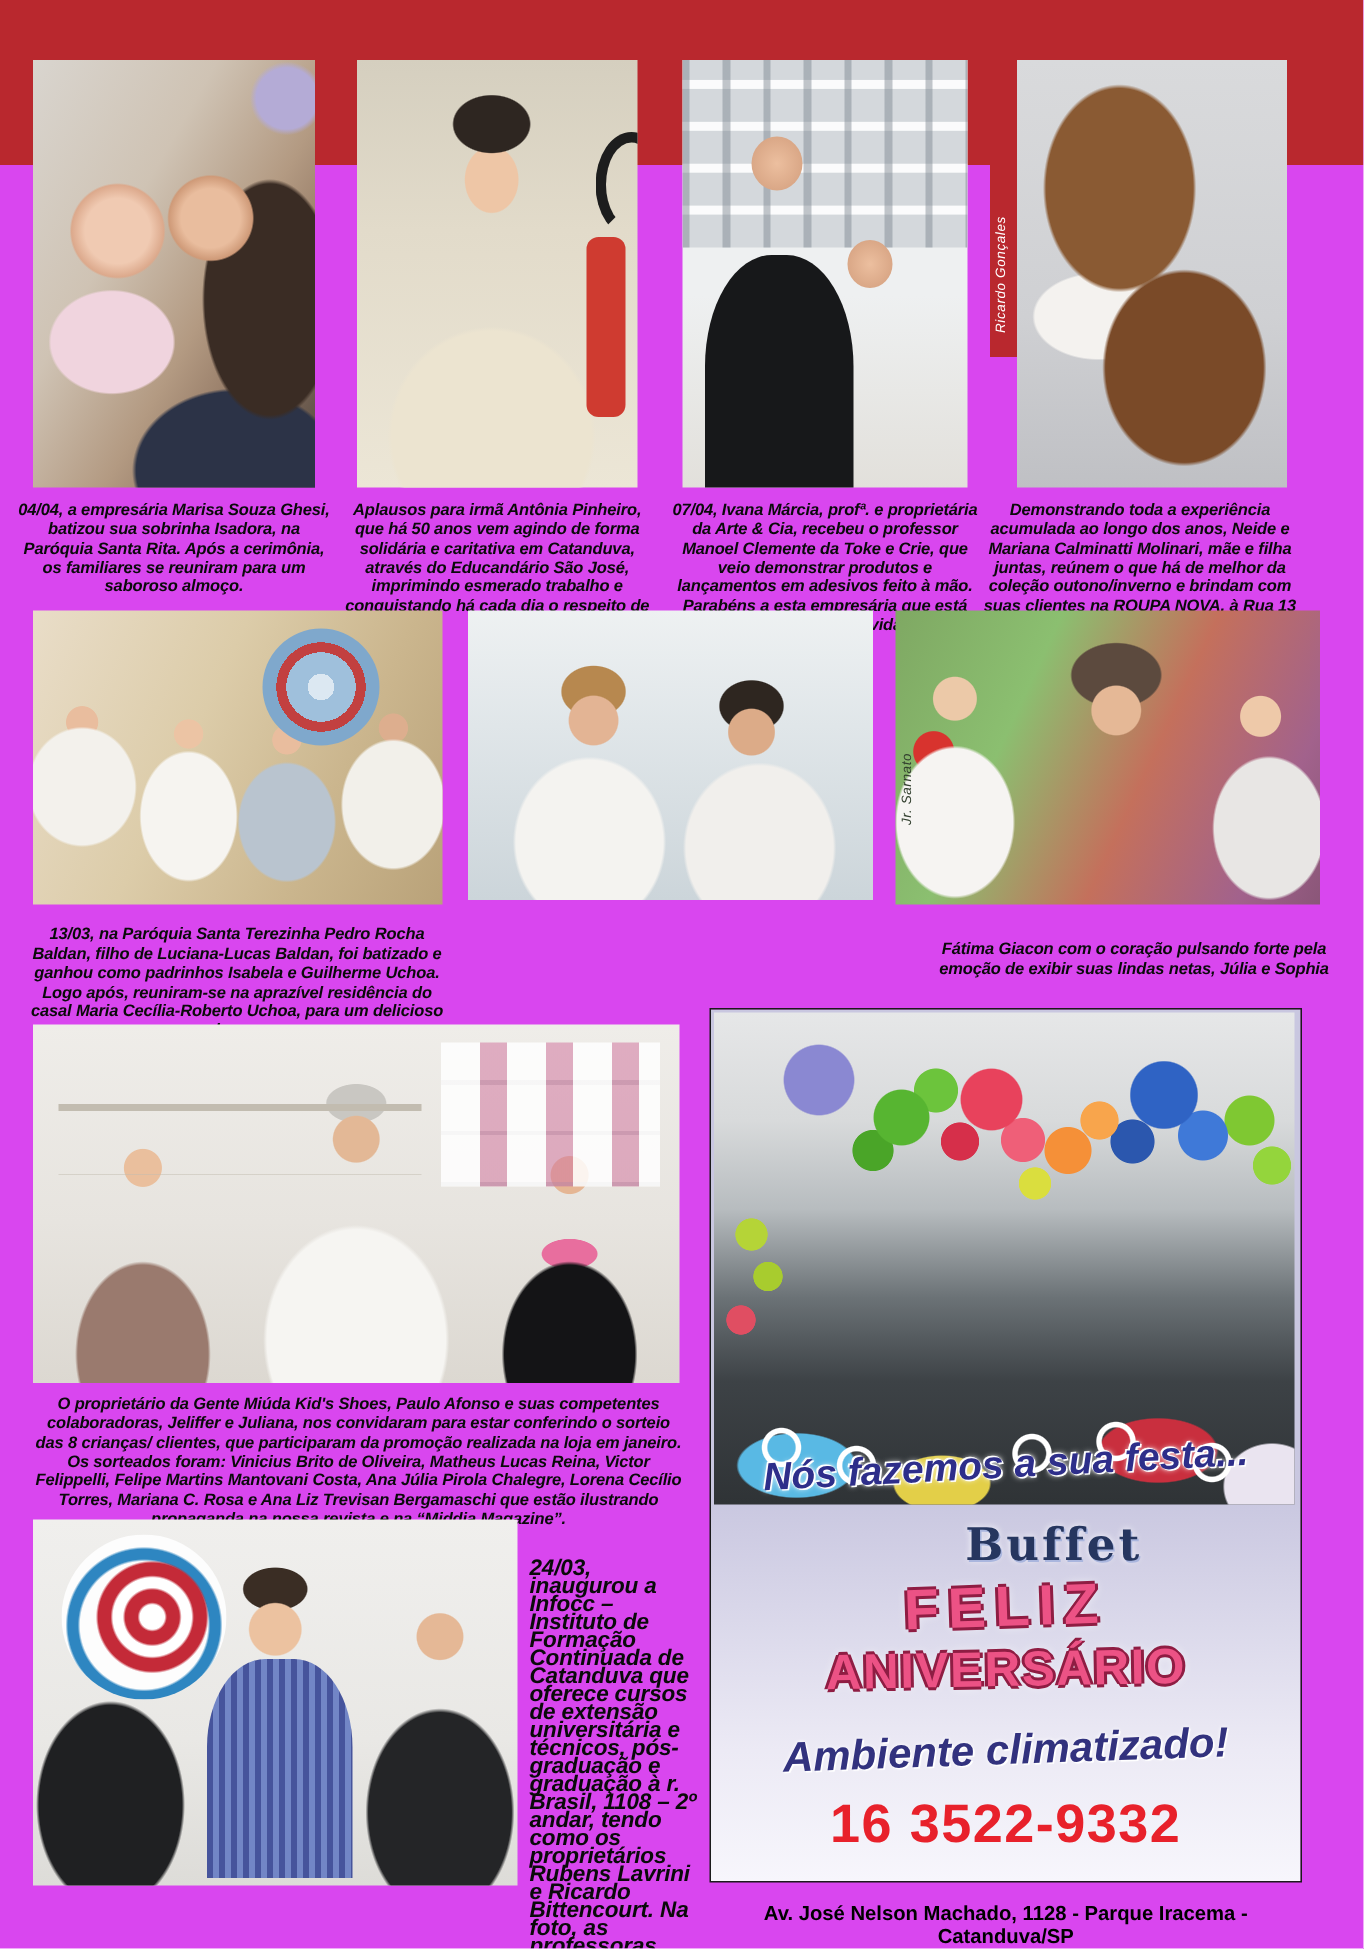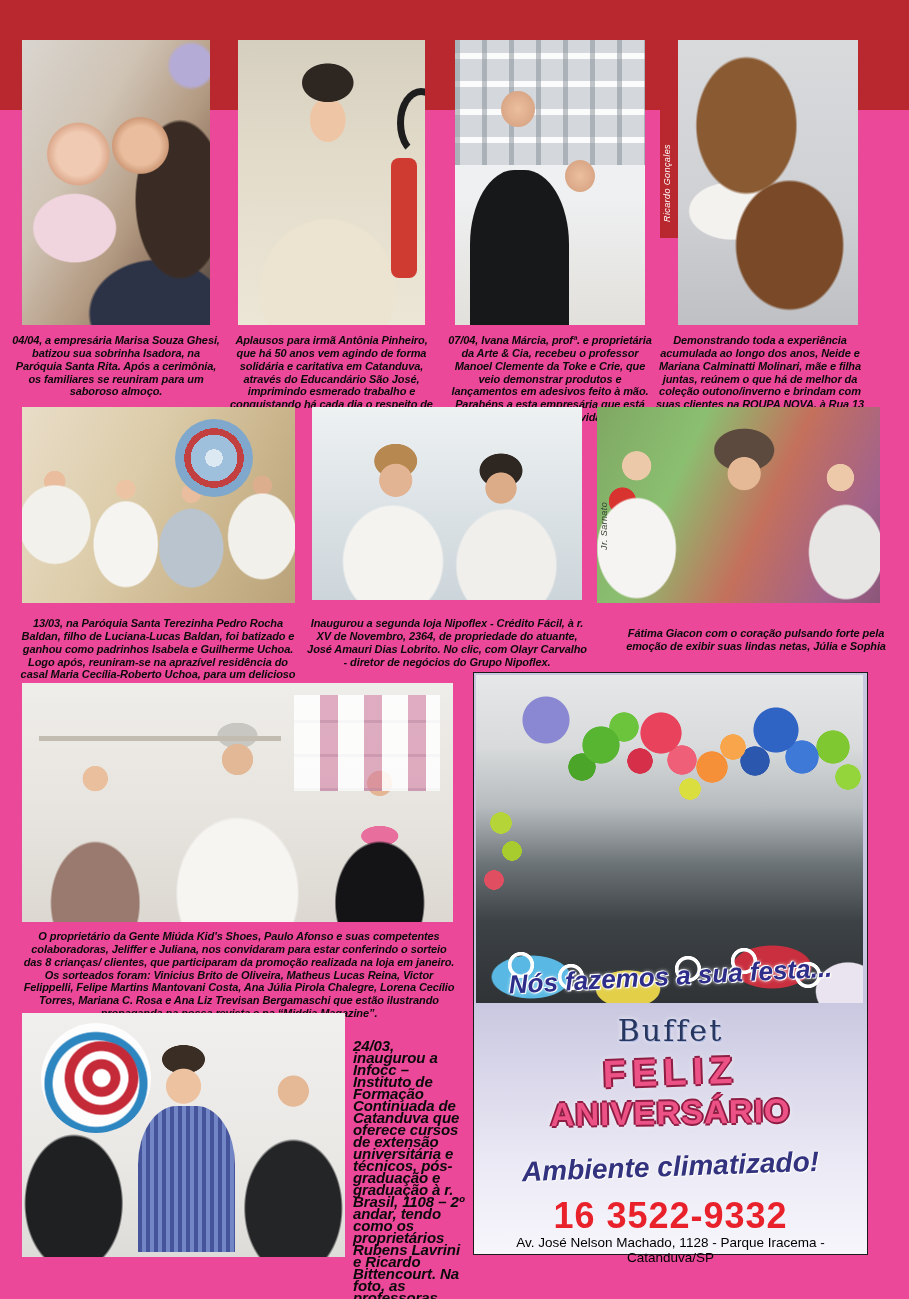--- a/index.html
+++ b/index.html
@@ -1,16 +1,16 @@
 <!DOCTYPE html>
 <html><head>
 <meta charset="utf-8">
 <style>
   html,body{margin:0;padding:0;background:#fff;}
-  .page{position:relative;width:909px;height:1299px;background:#ec4899;overflow:hidden;
+  .page{position:relative;width:909px;height:1299px;background:#d946ef;overflow:hidden;
         font-family:"Liberation Sans",sans-serif;}
   .band{position:absolute;left:0;top:0;width:909px;height:110px;background:#b9282e;}
   .ribbon{position:absolute;left:660px;top:0;width:18px;height:238px;background:#b9282e;}
   .photo{position:absolute;overflow:hidden;background:#ccc;}
   .cap{position:absolute;font-style:italic;font-weight:bold;font-size:11px;line-height:1.17;
        color:#0a0a0a;text-align:center;letter-spacing:-0.1px;}
   .cap-left{text-align:left;font-size:15px;line-height:12px;}
   .vcredit{position:absolute;writing-mode:vertical-rl;transform:rotate(180deg);
            font-size:9px;font-style:italic;letter-spacing:.4px;white-space:nowrap;}
   .vcredit.white{color:#fff;}
@@ -141,35 +141,35 @@
       radial-gradient(circle 17px at 357px 72px, #7fc832 0 96%, transparent 100%),
       radial-gradient(circle 13px at 372px 102px, #94d53c 0 96%, transparent 100%),
       radial-gradient(circle 11px at 25px 148px, #b5d437 0 96%, transparent 100%),
       radial-gradient(circle 10px at 36px 176px, #a8cc2e 0 96%, transparent 100%),
       radial-gradient(circle 10px at 18px 205px, #e04e62 0 96%, transparent 100%),
       linear-gradient(180deg,#e6e7e8 0%,#d8dadb 22%,#b7bcbf 40%,#6b7276 58%,#3d4246 75%,#2f3336 100%);}
   .ad-tagline{position:absolute;left:0;top:288px;width:100%;text-align:center;
       font-size:26px;font-weight:bold;font-style:italic;color:#2e2e8a;transform:rotate(-3deg);
       text-shadow:0 0 2px #fff,0 0 4px #fff,1px 1px 0 #fff,-1px -1px 0 #fff;}
   .ad-buffet{position:absolute;left:0;top:340px;width:100%;text-align:center;
-      font-family:"DejaVu Serif",serif;font-size:30px;font-weight:normal;color:#26365f;
-      letter-spacing:2px;text-shadow:1px 1px 0 #aab6de,0 0 5px rgba(255,255,255,.9);}
+      font-family:"DejaVu Serif",serif;font-size:30px;font-weight:bold;color:#26365f;
+      letter-spacing:2px;text-shadow:1px 1px 0 #aab6de,0 0 5px rgba(255,255,255,.9);padding-left:32px;}
   .ad-feliz{position:absolute;left:0;top:378px;width:100%;text-align:center;
       font-size:38px;font-weight:bold;color:#ec5285;letter-spacing:6px;transform:rotate(-2deg);
       text-shadow:-2px 0 0 #8f1d43,2px 0 0 #8f1d43,0 -2px 0 #8f1d43,0 2px 0 #8f1d43,0 0 7px rgba(255,255,255,.85);}
   .ad-aniv{position:absolute;left:0;top:421px;width:100%;text-align:center;
       font-size:33px;font-weight:bold;color:#ec5285;letter-spacing:1px;transform:rotate(-1deg);
       text-shadow:-2px 0 0 #8f1d43,2px 0 0 #8f1d43,0 -2px 0 #8f1d43,0 2px 0 #8f1d43,0 0 7px rgba(255,255,255,.85);}
   .ad-note{position:absolute;left:0;top:478px;width:100%;text-align:center;
       font-size:28px;font-weight:bold;font-style:italic;color:#32327e;transform:rotate(-2deg);
       text-shadow:0 0 3px #fff,1px 1px 0 #fff;}
   .ad-phone{position:absolute;left:0;top:522px;width:100%;text-align:center;
       font-size:36px;font-weight:bold;color:#e8212b;letter-spacing:1px;}
-  .ad-addr{position:absolute;left:0;top:562px;width:100%;text-align:center;
-      font-size:13.5px;font-weight:normal;color:#000;}
+  .ad-addr{position:absolute;left:0;top:595px;width:100%;text-align:center;
+      font-size:13.5px;font-weight:bold;color:#000;}
 </style>
 </head>
 <body>
 
 <div class="page">
 
   <div class="band"></div>
   <div class="ribbon"></div>
 
   <div class="photo p1" style="left:22px;top:40px;width:188px;height:285px;"></div>
@@ -191,21 +191,20 @@
   <div class="cap" style="left:652px;top:334px;width:216px;">Demonstrando toda a experiência acumulada ao longo dos anos, Neide e Mariana Calminatti Molinari, mãe e filha juntas, reúnem o que há de melhor da coleção outono/inverno e brindam com suas clientes na ROUPA NOVA, à Rua 13 de Maio,  519/2.</div>
 
   <div class="photo p5" style="left:22px;top:407px;width:273px;height:196px;">
     <div class="glass"></div>
   </div>
   <div class="photo p6" style="left:312px;top:407px;width:270px;height:193px;"></div>
   <div class="photo p7" style="left:597px;top:407px;width:283px;height:196px;"></div>
   <span class="vcredit dark" style="left:599px;top:432px;height:118px;">Jr. Sarnato</span>
 
   <div class="cap" style="left:16px;top:617px;width:284px;">13/03, na Paróquia Santa Terezinha Pedro Rocha Baldan, filho de Luciana-Lucas Baldan, foi batizado e ganhou como  padrinhos Isabela e Guilherme Uchoa. Logo após, reuniram-se na aprazível residência do casal  Maria Cecília-Roberto Uchoa, para um delicioso almoço.</div>
-  <div class="cap" style="left:306px;top:617px;width:282px;">Inaugurou a segunda loja Nipoflex - Crédito Fácil, à r. XV de Novembro, 2364, de propriedade do atuante, José Amauri Dias Lobrito. No clic, com Olayr Carvalho - diretor de negócios do Grupo Nipoflex.</div>
   <div class="cap" style="left:613px;top:627px;width:286px;">Fátima Giacon com o coração pulsando forte pela emoção de exibir suas lindas netas, Júlia e Sophia</div>
 
   <div class="photo pshoe" style="left:22px;top:683px;width:431px;height:239px;">
     <div class="shelflines"></div>
     <div class="hangers"></div>
   </div>
   <div class="cap" style="left:22px;top:930px;width:434px;">O proprietário da Gente Miúda Kid's Shoes, Paulo Afonso e suas competentes colaboradoras, Jeliffer e Juliana, nos convidaram para estar conferindo o sorteio das 8 crianças/ clientes, que participaram da promoção realizada na loja em janeiro. Os sorteados foram: Vinicius Brito de Oliveira, Matheus Lucas Reina, Victor Felippelli, Felipe Martins Mantovani Costa, Ana Júlia Pirola Chalegre, Lorena Cecílio Torres, Mariana C. Rosa e Ana Liz Trevisan Bergamaschi que estão ilustrando propaganda na nossa revista e na “Middia Magazine”.</div>
 
   <div class="photo pinfocc" style="left:22px;top:1013px;width:323px;height:244px;">
     <div class="logo"></div>

